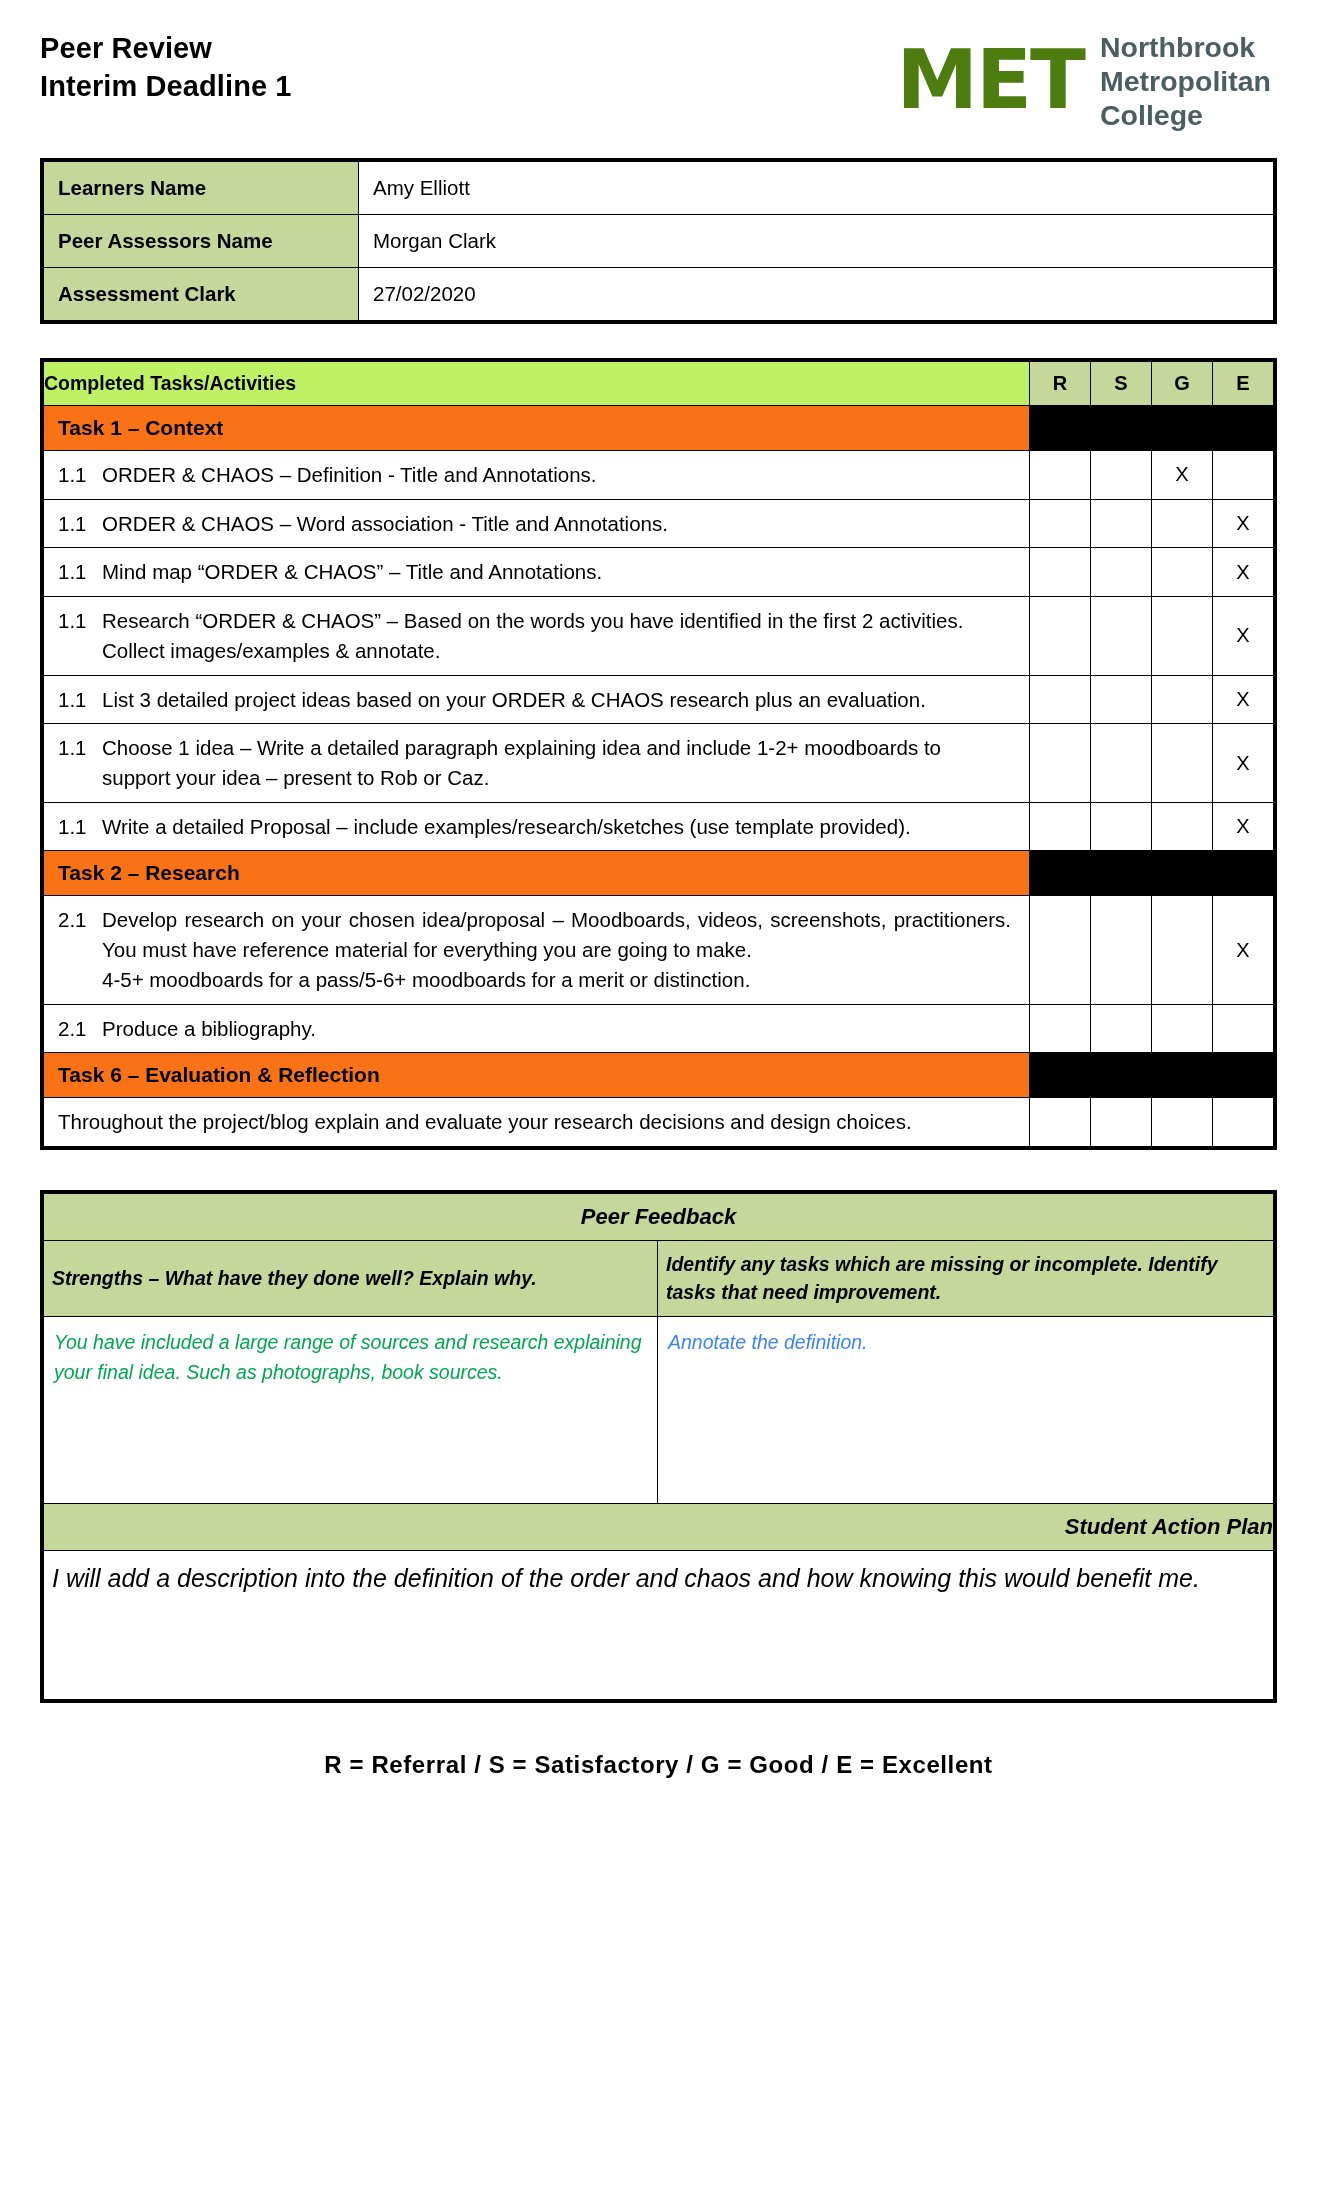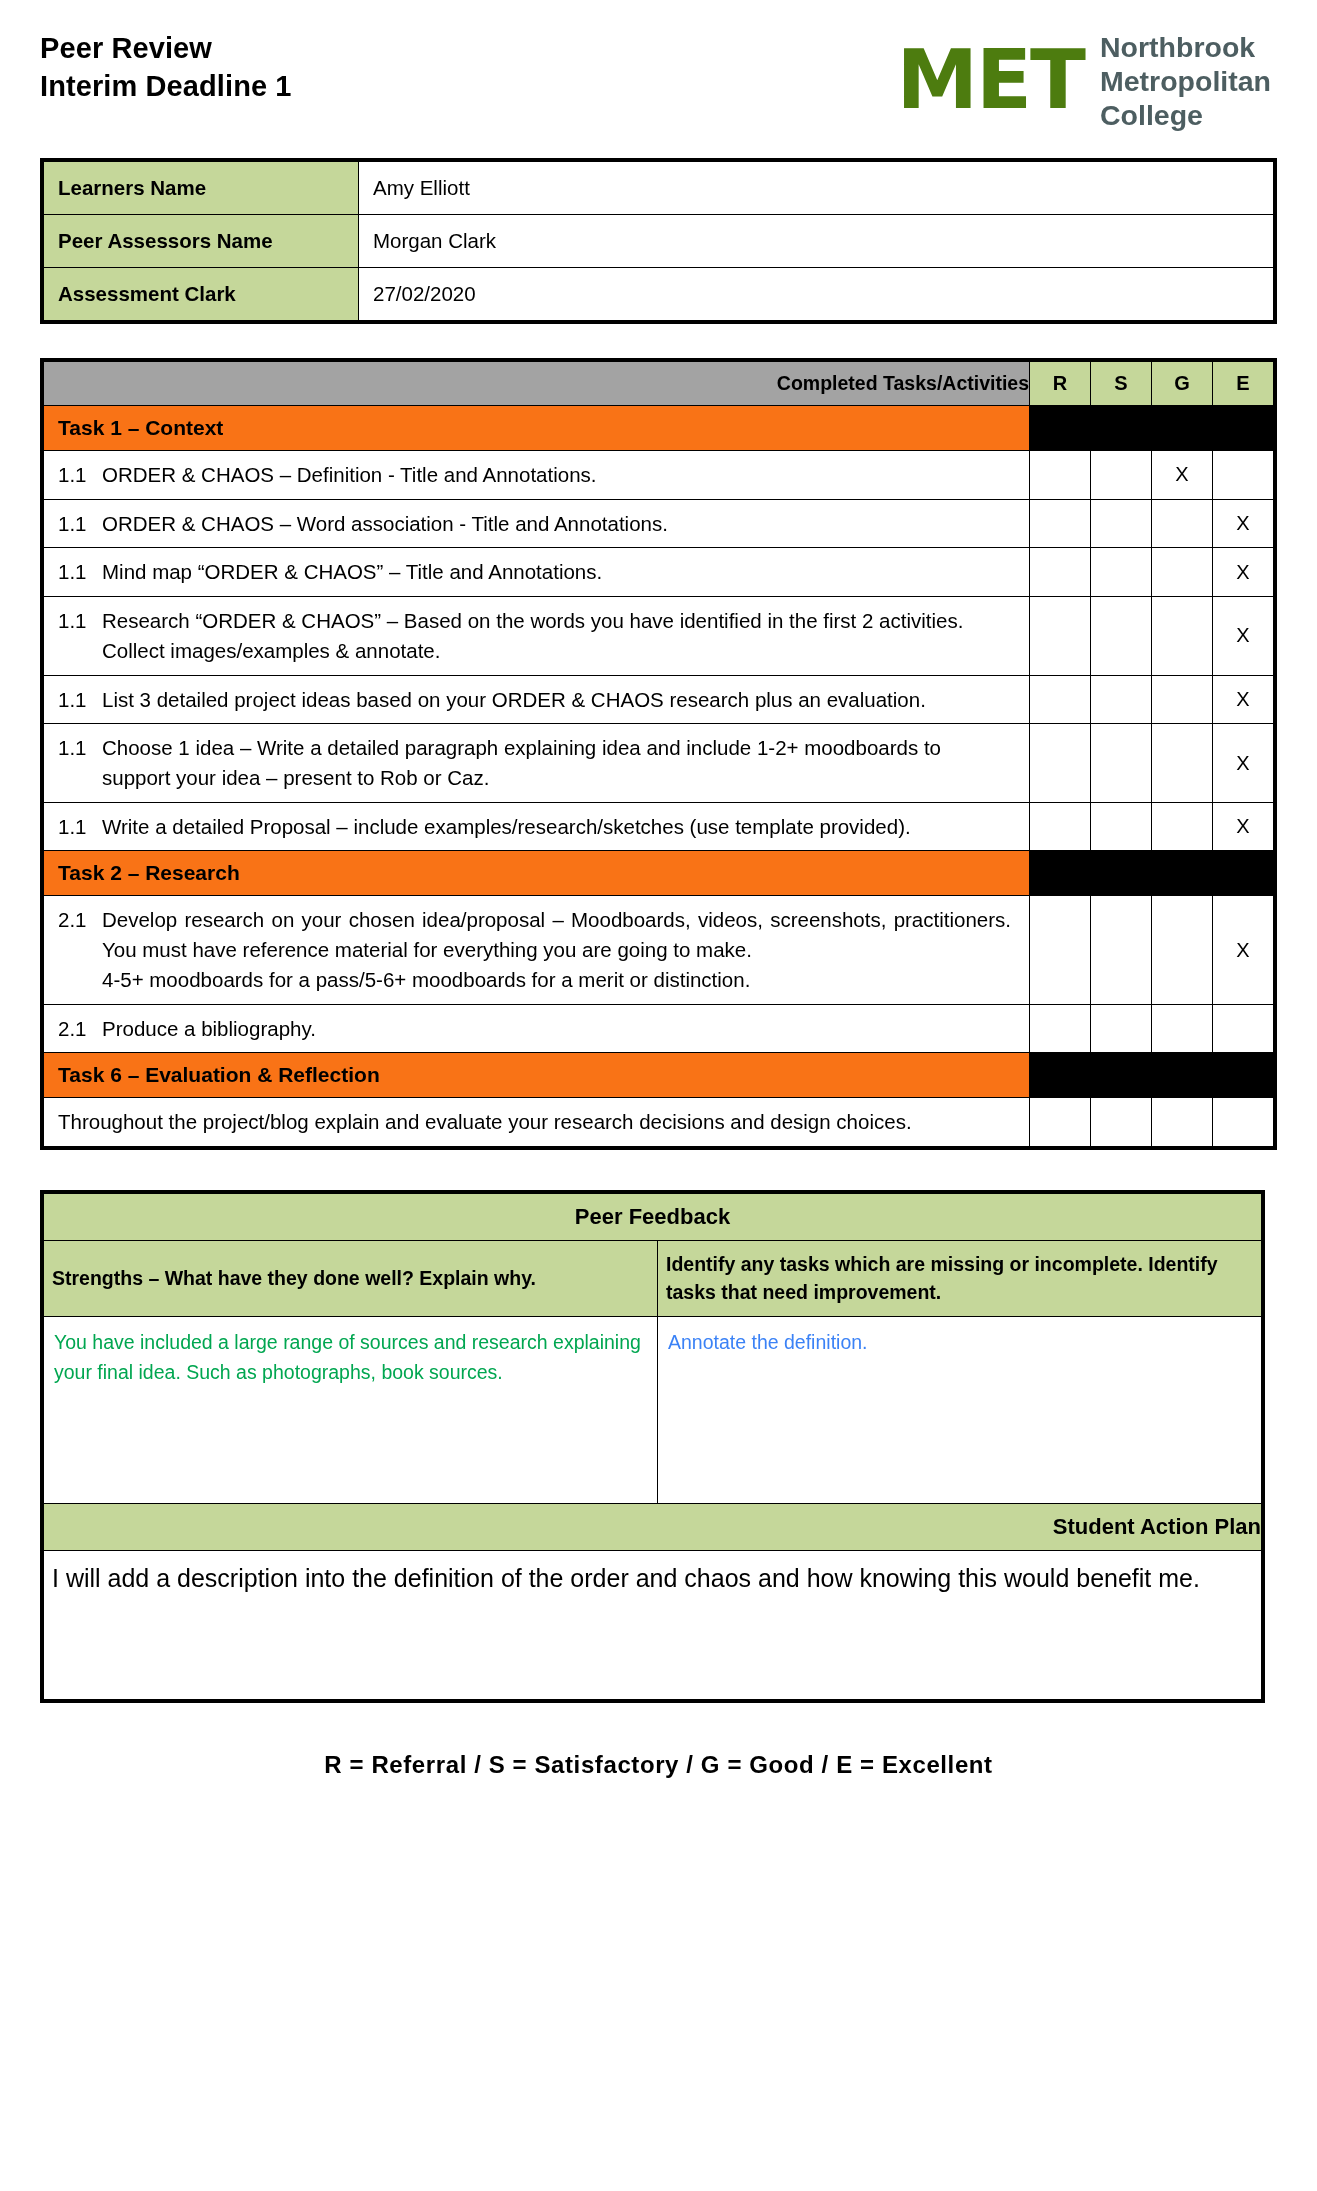--- a/index.html
+++ b/index.html
@@ -99,24 +99,24 @@
   .tasks-wrap {
     margin: 34px 12px 0 12px;
     border: 3px solid #000;
     box-sizing: border-box;
   }
   .tasks-wrap table { width: 100%; }
   .col-task  { width: auto; }
   .col-grade { width: 61px; }
 
   .th-main {
-    background: #a3a3a3;
+    background: #bef264;
     font-weight: bold;
     font-size: 19.5px;
-    text-align: right;
+    text-align: left;
     height: 43px;
   }
   .th-grade {
     background: #c5d79a;
     font-weight: bold;
     font-size: 20px;
     text-align: center;
     height: 43px;
   }
   .section-row td.section-label {
@@ -145,23 +145,24 @@
     width: calc(100% - 50px);
     vertical-align: top;
   }
   td.grade-cell {
     text-align: center;
     font-size: 20px;
   }
 
   
   .fb-wrap {
-    margin: 40px 24px 0 12px;
+    margin: 40px 12px 0 12px;
     border: 3px solid #000;
     box-sizing: border-box;
+    font-style: italic;
   }
   .fb-wrap table { width: 100%; }
   .fb-title {
     background: #c5d79a;
     font-weight: bold;
     font-size: 22px;
     text-align: center;
     height: 46px;
   }
   .fb-colhead {

